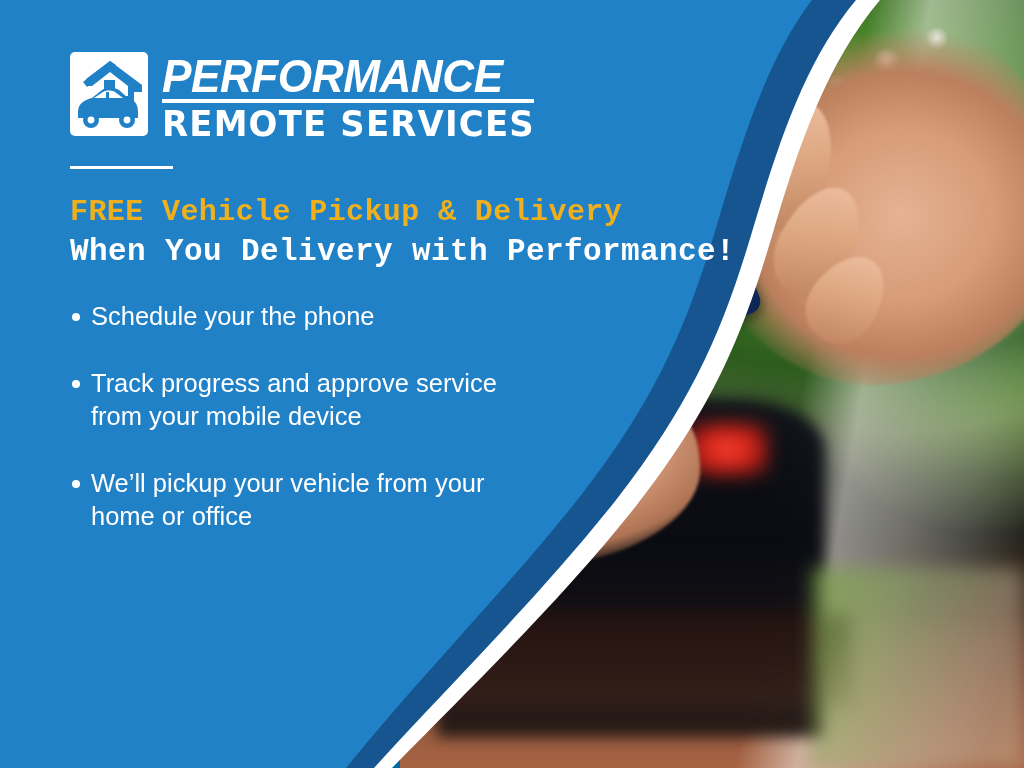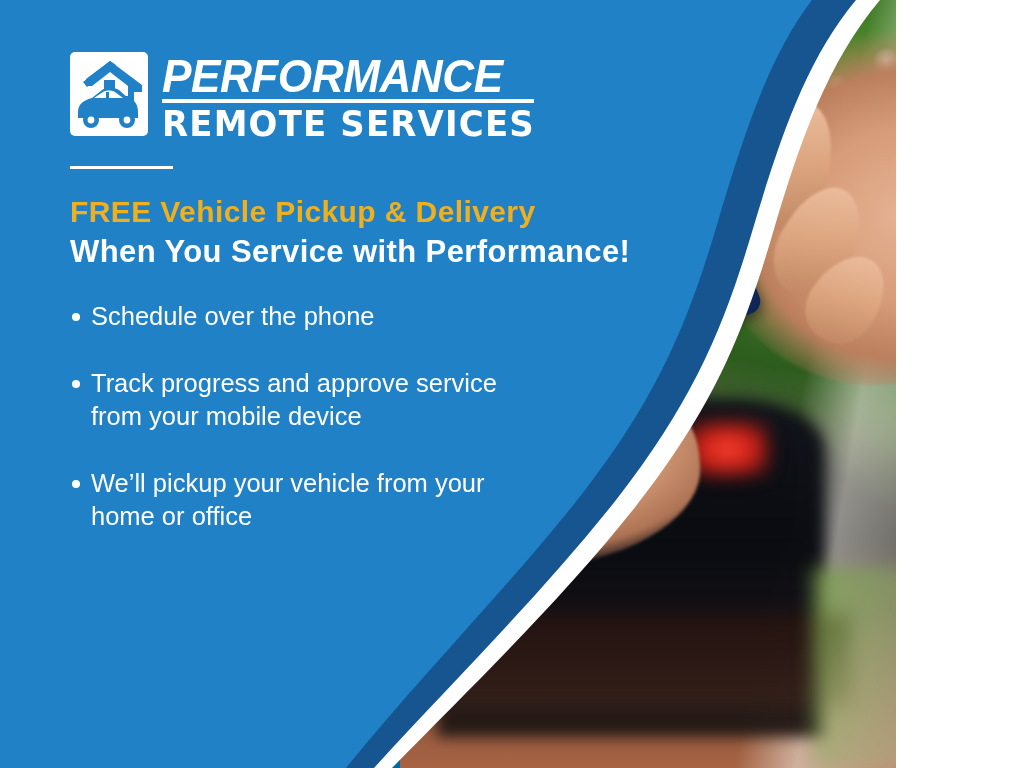--- a/index.html
+++ b/index.html
@@ -7,21 +7,21 @@
     margin: 0;
     padding: 0;
     background: #ffffff;
   }
   body {
     font-family: "Liberation Sans", sans-serif;
   }
 
   #ad {
     position: relative;
-    width: 896px;
+    width: 1024px;
     height: 768px;
     overflow: hidden;
     background: #0369a1;
   }
 
   
   .photo {
     position: absolute;
     top: 0;
     left: 400px;
@@ -297,21 +297,21 @@
   }
 
   .headline {
     position: absolute;
     left: 70px;
     top: 192px;
     width: 640px;
   }
   .headline-1, .headline-2 {
     display: block;
-    font-family: Liberation Sans, sans-serif;
+    font-family: Liberation Mono, monospace;
     font-weight: bold;
     font-size: 30px;
     line-height: 40px;
     letter-spacing: 0.4px;
     white-space: nowrap;
   }
   .headline-1 { color: #F0B01E; }
   .headline-2 { color: #ffffff; font-size: 31px; }
 
   .bullets {
@@ -424,27 +424,27 @@
         <span class="logo-line1">PERFORMANCE</span>
         <span class="logo-rule"></span>
         <span class="logo-line2">REMOTE SERVICES</span>
       </span>
     </div>
 
     <div class="divider"></div>
 
     <div class="headline">
       <span class="headline-1">FREE Vehicle Pickup &amp; Delivery</span>
-      <span class="headline-2">When You Service with Performance!</span>
+      <span class="headline-2">When You Delivery with Performance!</span>
     </div>
 
     <ul class="bullets">
       <li class="bullet">
         <span class="bullet-dot"></span>
-        <span>Schedule over the phone</span>
+        <span>Schedule your the phone</span>
       </li>
       <li class="bullet">
         <span class="bullet-dot"></span>
         <span>Track progress and approve service from your mobile device</span>
       </li>
       <li class="bullet">
         <span class="bullet-dot"></span>
         <span>We’ll pickup your vehicle from your home or office</span>
       </li>
     </ul>

